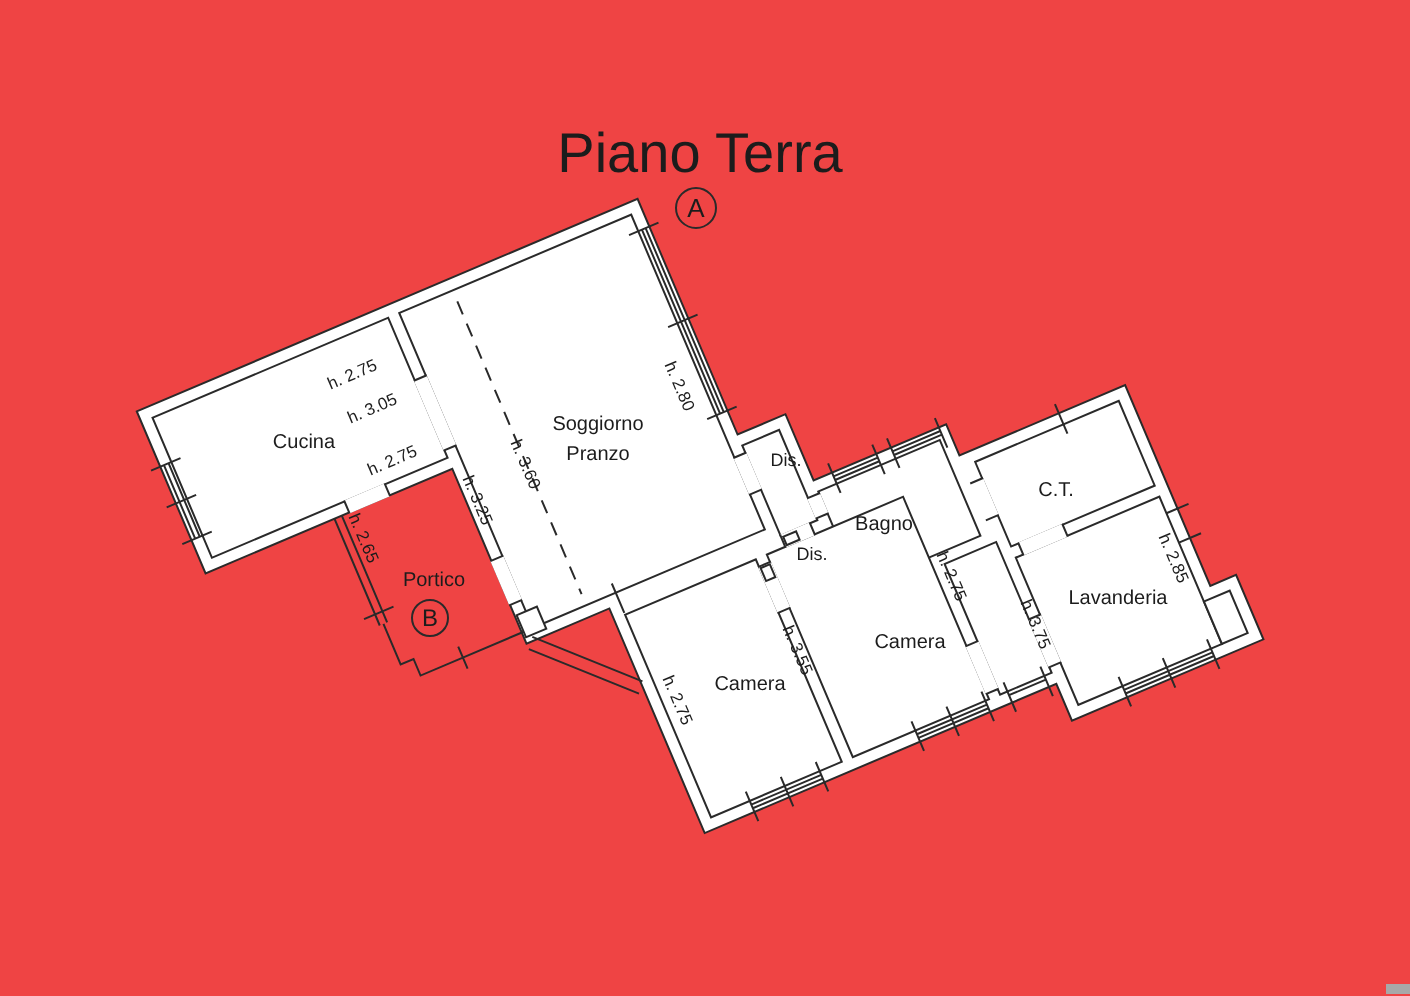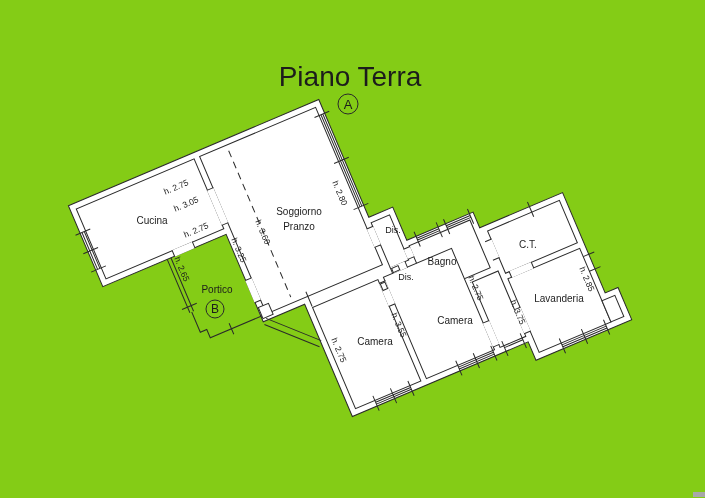--- a/index.html
+++ b/index.html
@@ -1,16 +1,16 @@
 <!DOCTYPE html>
 <html><head>
 <meta charset="utf-8">
 <style>
   html,body{margin:0;padding:0;background:#ffffff;}
-  .stage{position:relative;width:705px;height:498px;background:#84cc16;overflow:hidden;
+  .stage{position:relative;width:705px;height:498px;background:#ef4444;overflow:hidden;
          font-family:"Liberation Sans", sans-serif;}
   svg{display:block;}
   .wall{fill:#ffffff;stroke:#2a2a2a;stroke-width:1;}
   .ln{stroke:#2a2a2a;stroke-width:1;fill:none;}
   .punch{fill:#ffffff;stroke:none;}
   .dash{stroke:#2a2a2a;stroke-width:1;fill:none;stroke-dasharray:7 5;}
   text{fill:#1c1c1c;}
   .room-label{font-size:10px;text-anchor:middle;}
   .small-label{font-size:9px;text-anchor:middle;}
   .h-label{font-size:8.5px;text-anchor:middle;}

